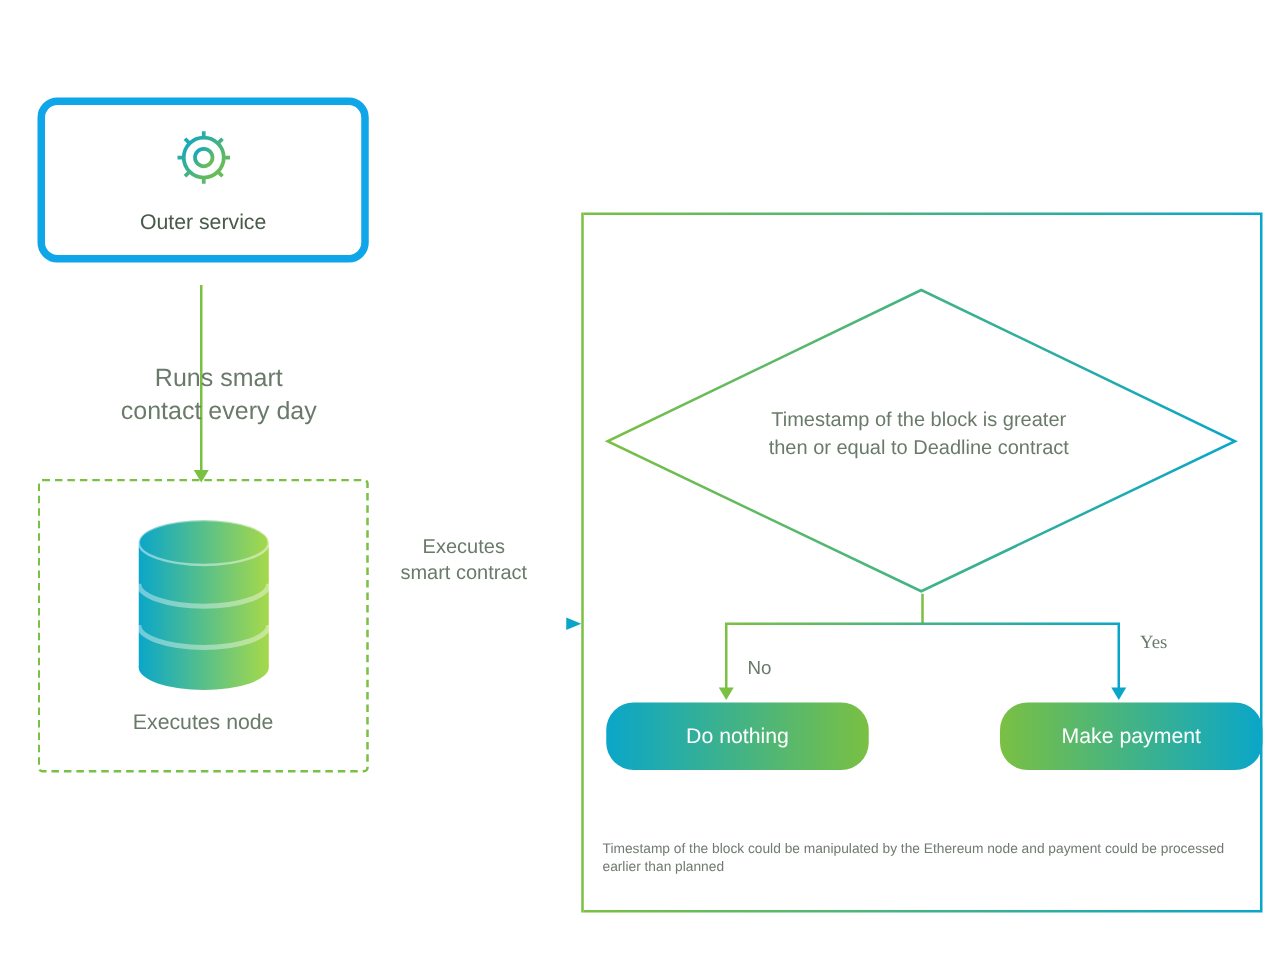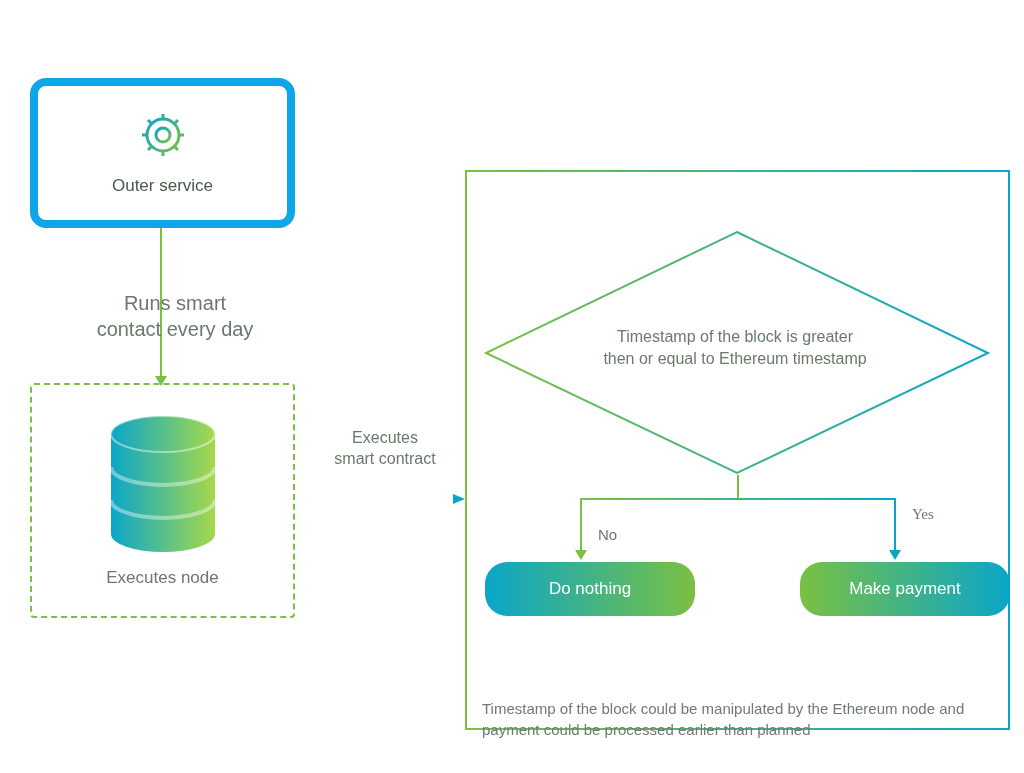--- a/index.html
+++ b/index.html
@@ -14,22 +14,22 @@
   .diagram {
     position: relative;
     width: 100%;
     height: 100%;
   }
   .outer-service-box {
     position: absolute;
     left: 30px;
     top: 78px;
     width: 265px;
-    height: 150px;
-    border: 8px solid #0ea5e9;
+    height: 132px;
+    border: 6px solid #0ea5e9;
     border-radius: 16px;
     display: flex;
     flex-direction: column;
     align-items: center;
     justify-content: center;
     gap: 12px;
   }
   .gear-icon svg {
     width: 50px;
     height: 50px;
@@ -86,21 +86,21 @@
     width: 120px;
     height: 140px;
   }
   .cylinder-wrap svg { width: 100%; height: 100%; }
   .ethereum-node-label {
     color: #6a7a6a;
     font-size: 17px;
   }
   .executes-label {
     position: absolute;
-    left: 310px;
+    left: 296px;
     top: 428px;
     width: 150px;
     text-align: center;
     font-size: 16px;
     color: #6a7a6a;
     line-height: 1.3;
   }
   .arrow-right {
     position: absolute;
     left: 295px;
@@ -228,25 +228,24 @@
   .make-payment-box {
     left: 800px;
     top: 562px;
     background: linear-gradient(to right, #7ac043, #0aa6c9);
   }
   .footnote {
     position: absolute;
     left: 482px;
     top: 672px;
     width: 510px;
-    font-size: 15px;
+    font-size: 11px;
     color: #707a70;
     line-height: 1.4;
     text-align: left;
-    margin-top: 26px;
   }
 </style>
 </head>
 <body>
 
 <div class="diagram">
 
   <div class="outer-service-box">
     <span class="gear-icon">
       <svg viewBox="0 0 50 50">
@@ -313,21 +312,21 @@
       <defs>
         <linearGradient id="diam" x1="0" y1="0" x2="1" y2="0">
           <stop offset="0%" stop-color="#7ac043"></stop>
           <stop offset="100%" stop-color="#0aa6c9"></stop>
         </linearGradient>
       </defs>
       <polygon points="255,2 506,123 255,243 4,123" fill="none" stroke="url(#diam)" stroke-width="2"></polygon>
     </svg>
   </div>
   <div class="diamond-text" style="white-space:pre-line;">Timestamp of the block is greater
-then or equal to Ethereum timestamp</div>
+then or equal to Deadline contract</div>
 
   <div class="diamond-line-down"></div>
   <div class="diamond-line-horiz"></div>
   <div class="line-to-no"></div>
   <div class="line-to-yes"></div>
   <span class="no-label">No</span>
   <span class="yes-label">Yes</span>
 
   <div class="action-box do-nothing-box">
     <span>Do nothing</span>

